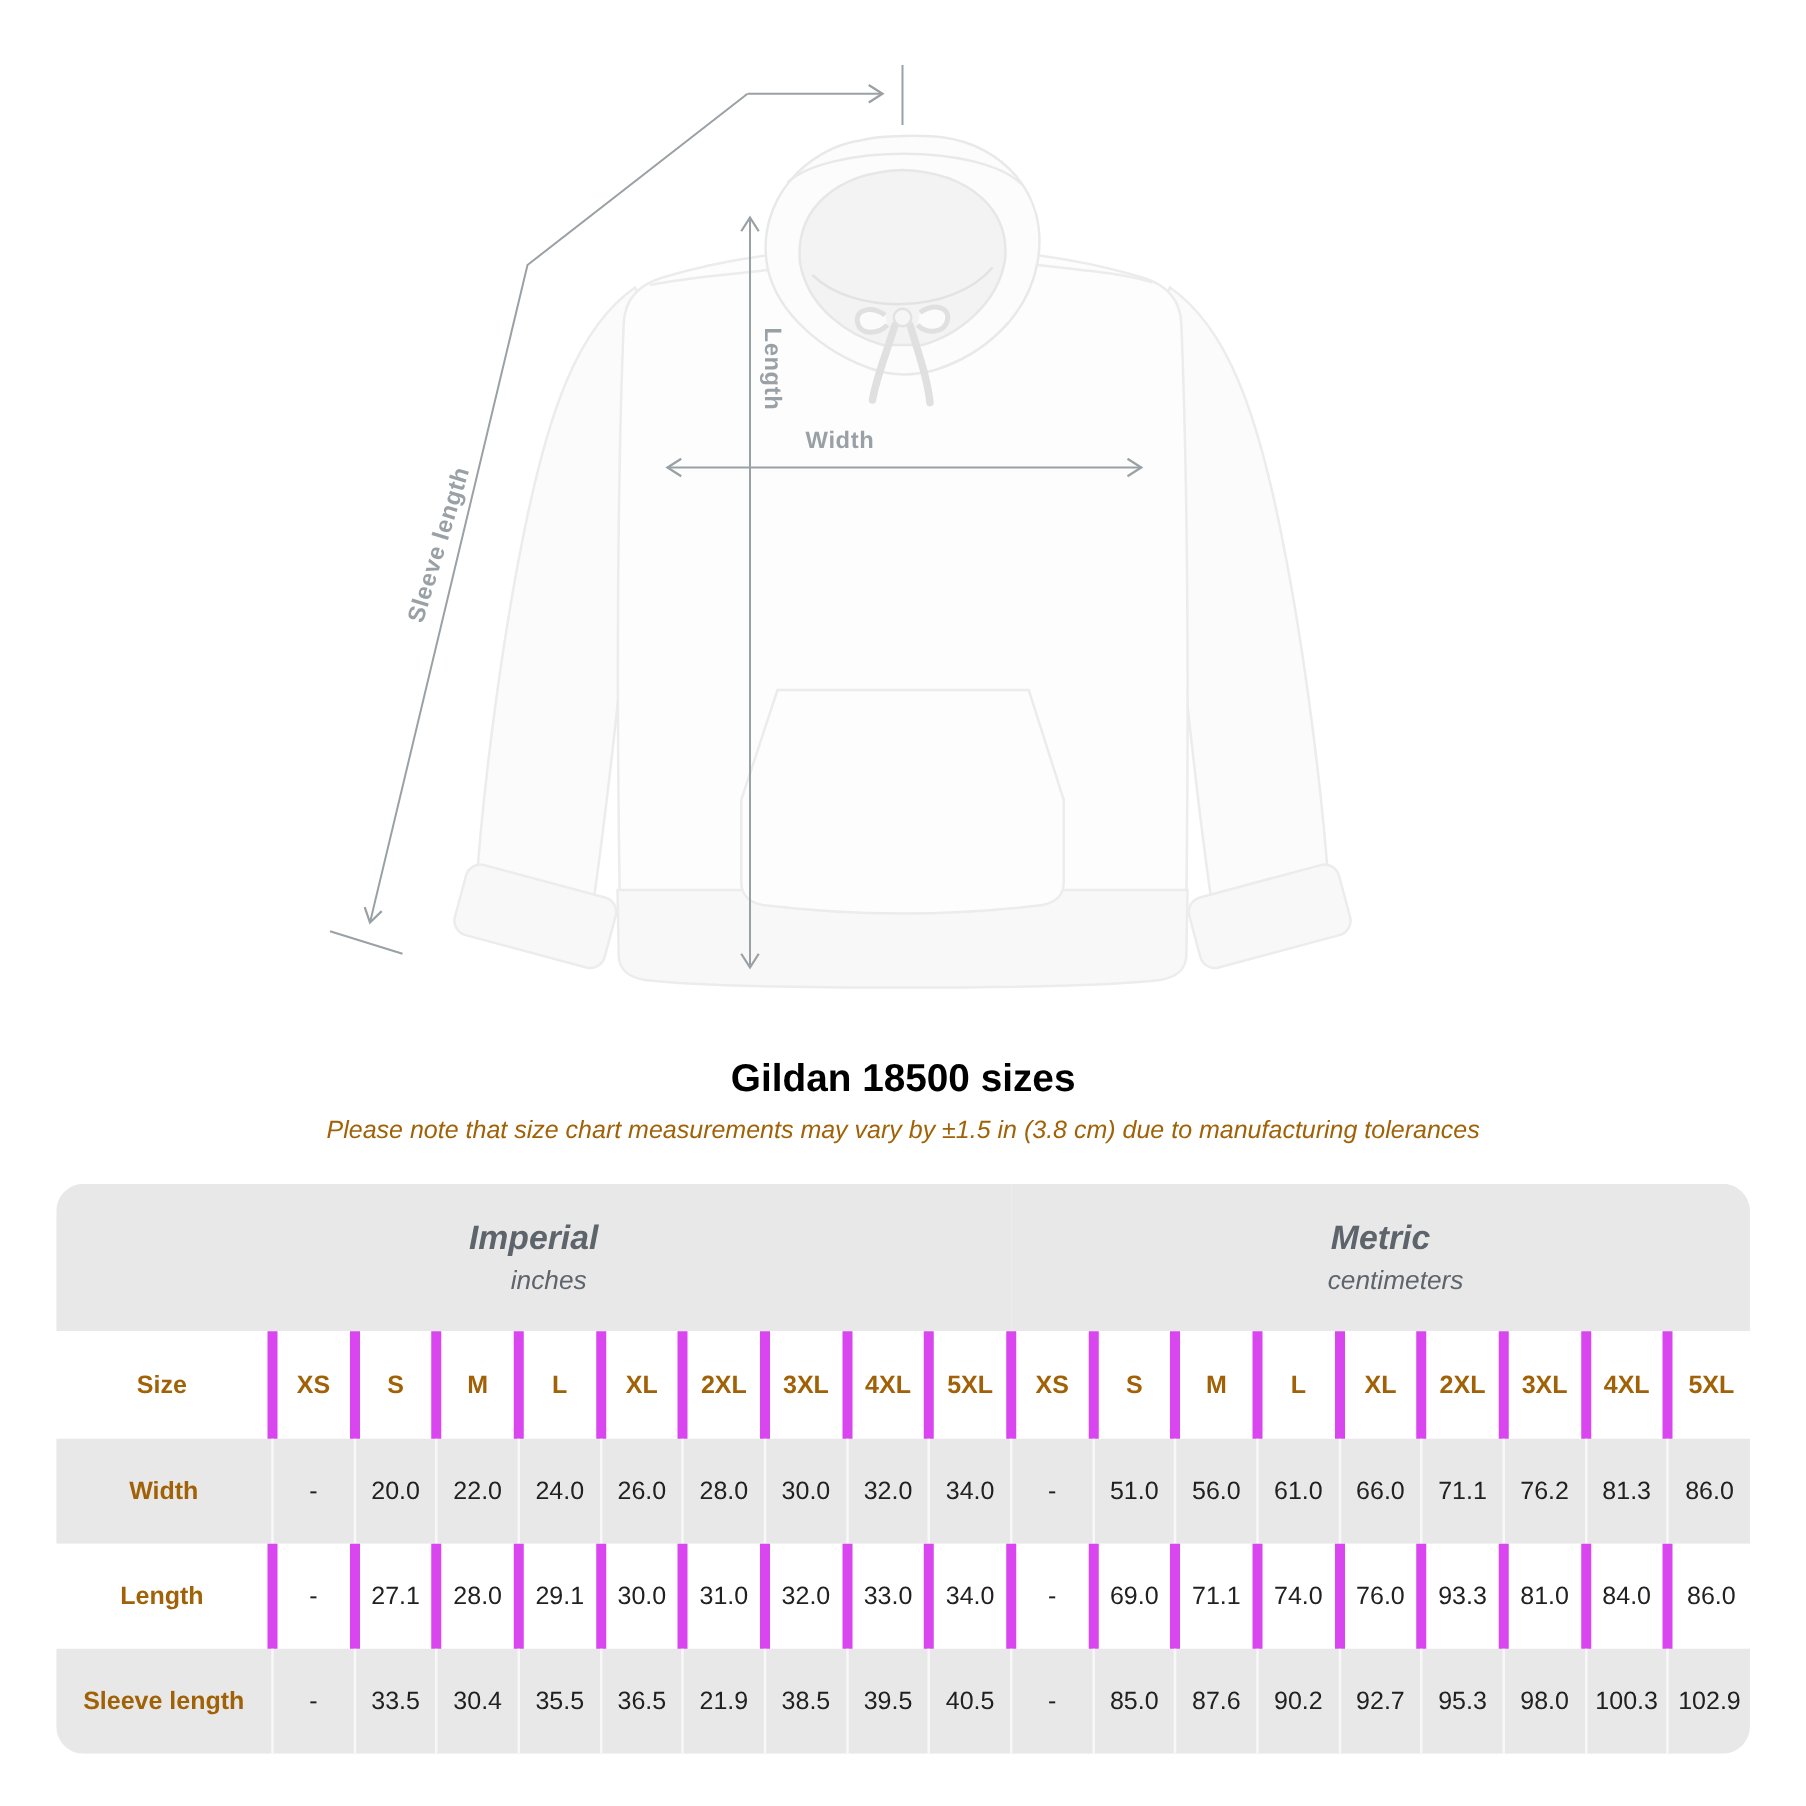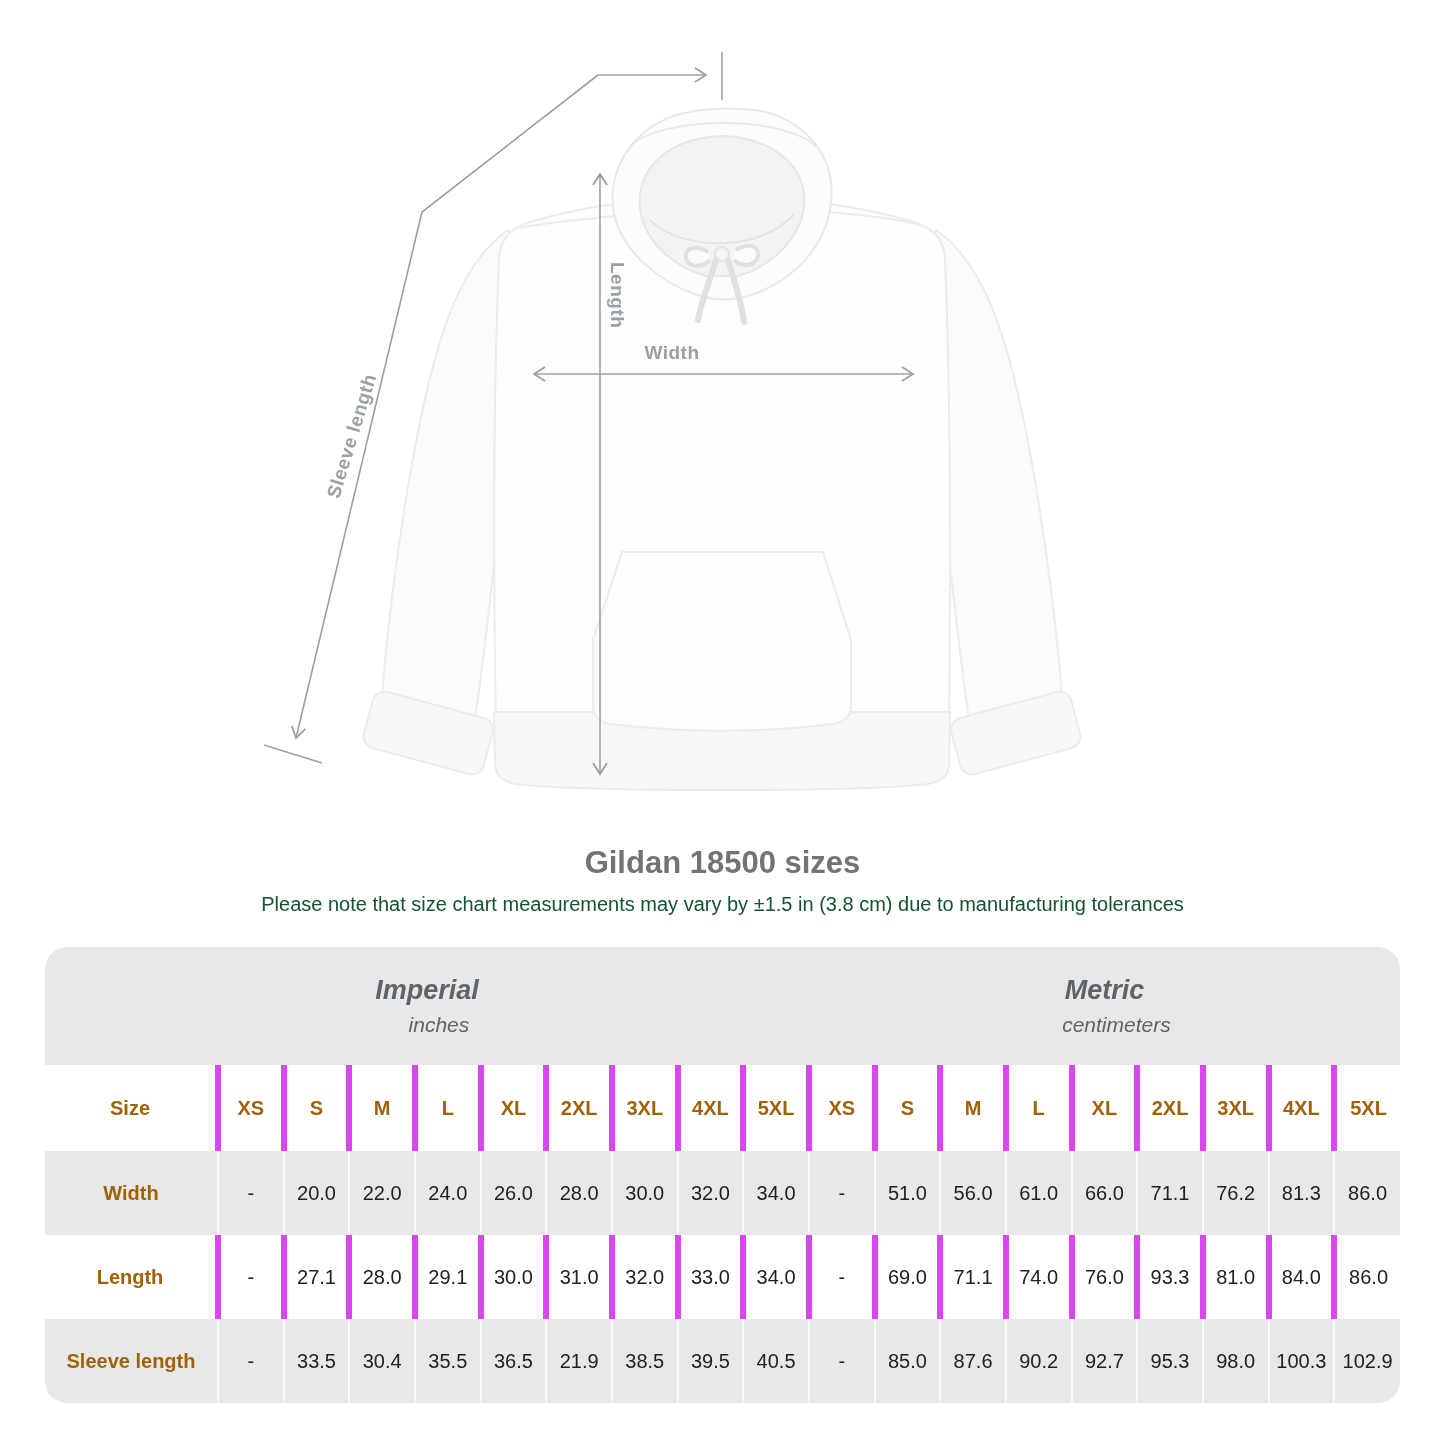--- a/index.html
+++ b/index.html
@@ -10,40 +10,40 @@
   .figure{position:absolute;left:0;top:0;width:1445px;height:830px;}
   .figure svg{position:absolute;left:0;top:0;}
   .fig-label{position:absolute;color:#9aa1a6;font-weight:bold;font-size:19px;
              letter-spacing:0.5px;}
   .fig-label.vert{writing-mode:vertical-rl;}
   .mline{stroke:#9aa1a5;stroke-width:1.6;fill:none;}
   .hline{stroke:#ececec;stroke-width:2;fill:none;}
 
   
   .chart-title{position:absolute;left:0;top:845px;width:1445px;text-align:center;
-               font-size:31px;font-weight:bold;color:#737373;}
+               font-size:31px;font-weight:bold;color:#000000;}
   .chart-subtitle{position:absolute;left:0;top:893px;width:1445px;text-align:center;
-               font-size:20px;color:#14532d;}
+               font-size:20px;font-style:italic;color:#a16207;}
 
   
   .table-wrap{position:absolute;left:45px;top:947px;width:1355px;
               border-radius:22px;overflow:hidden;}
   table.size-chart{border-collapse:collapse;table-layout:fixed;width:1355px;}
   col.c-label{width:173px;}
   td{text-align:center;vertical-align:middle;padding:0;}
   .band-row td{background:#e8e8e8;height:118px;}
   .sec-title{font-size:27px;font-weight:bold;font-style:italic;color:#5d646c;}
   .sec-unit{font-size:21px;font-style:italic;color:#5d646c;margin-top:7px;margin-left:24px;}
   .size-row td{height:86px;background:#ffffff;}
   .size-h,.label-cell{font-weight:bold;font-size:20px;color:#a16207;}
   .val{font-size:20px;color:#212121;}
   tr.drow td{height:84px;}
   tr.shade td{background:#e8e8e8;}
   tr.plain td{background:#ffffff;}
-  .size-row td + td,tr.plain td + td{border-left:6px solid #d946ef;}
+  .size-row td + td,tr.plain td + td{border-left:8px solid #d946ef;}
   tr.shade td + td{border-left:2px solid #f8f8f8;}
 </style>
 </head>
 <body>
 
 <div class="page">
 
   <div class="figure">
     <svg width="1445" height="830" viewBox="0 0 1445 830">
       <defs>

